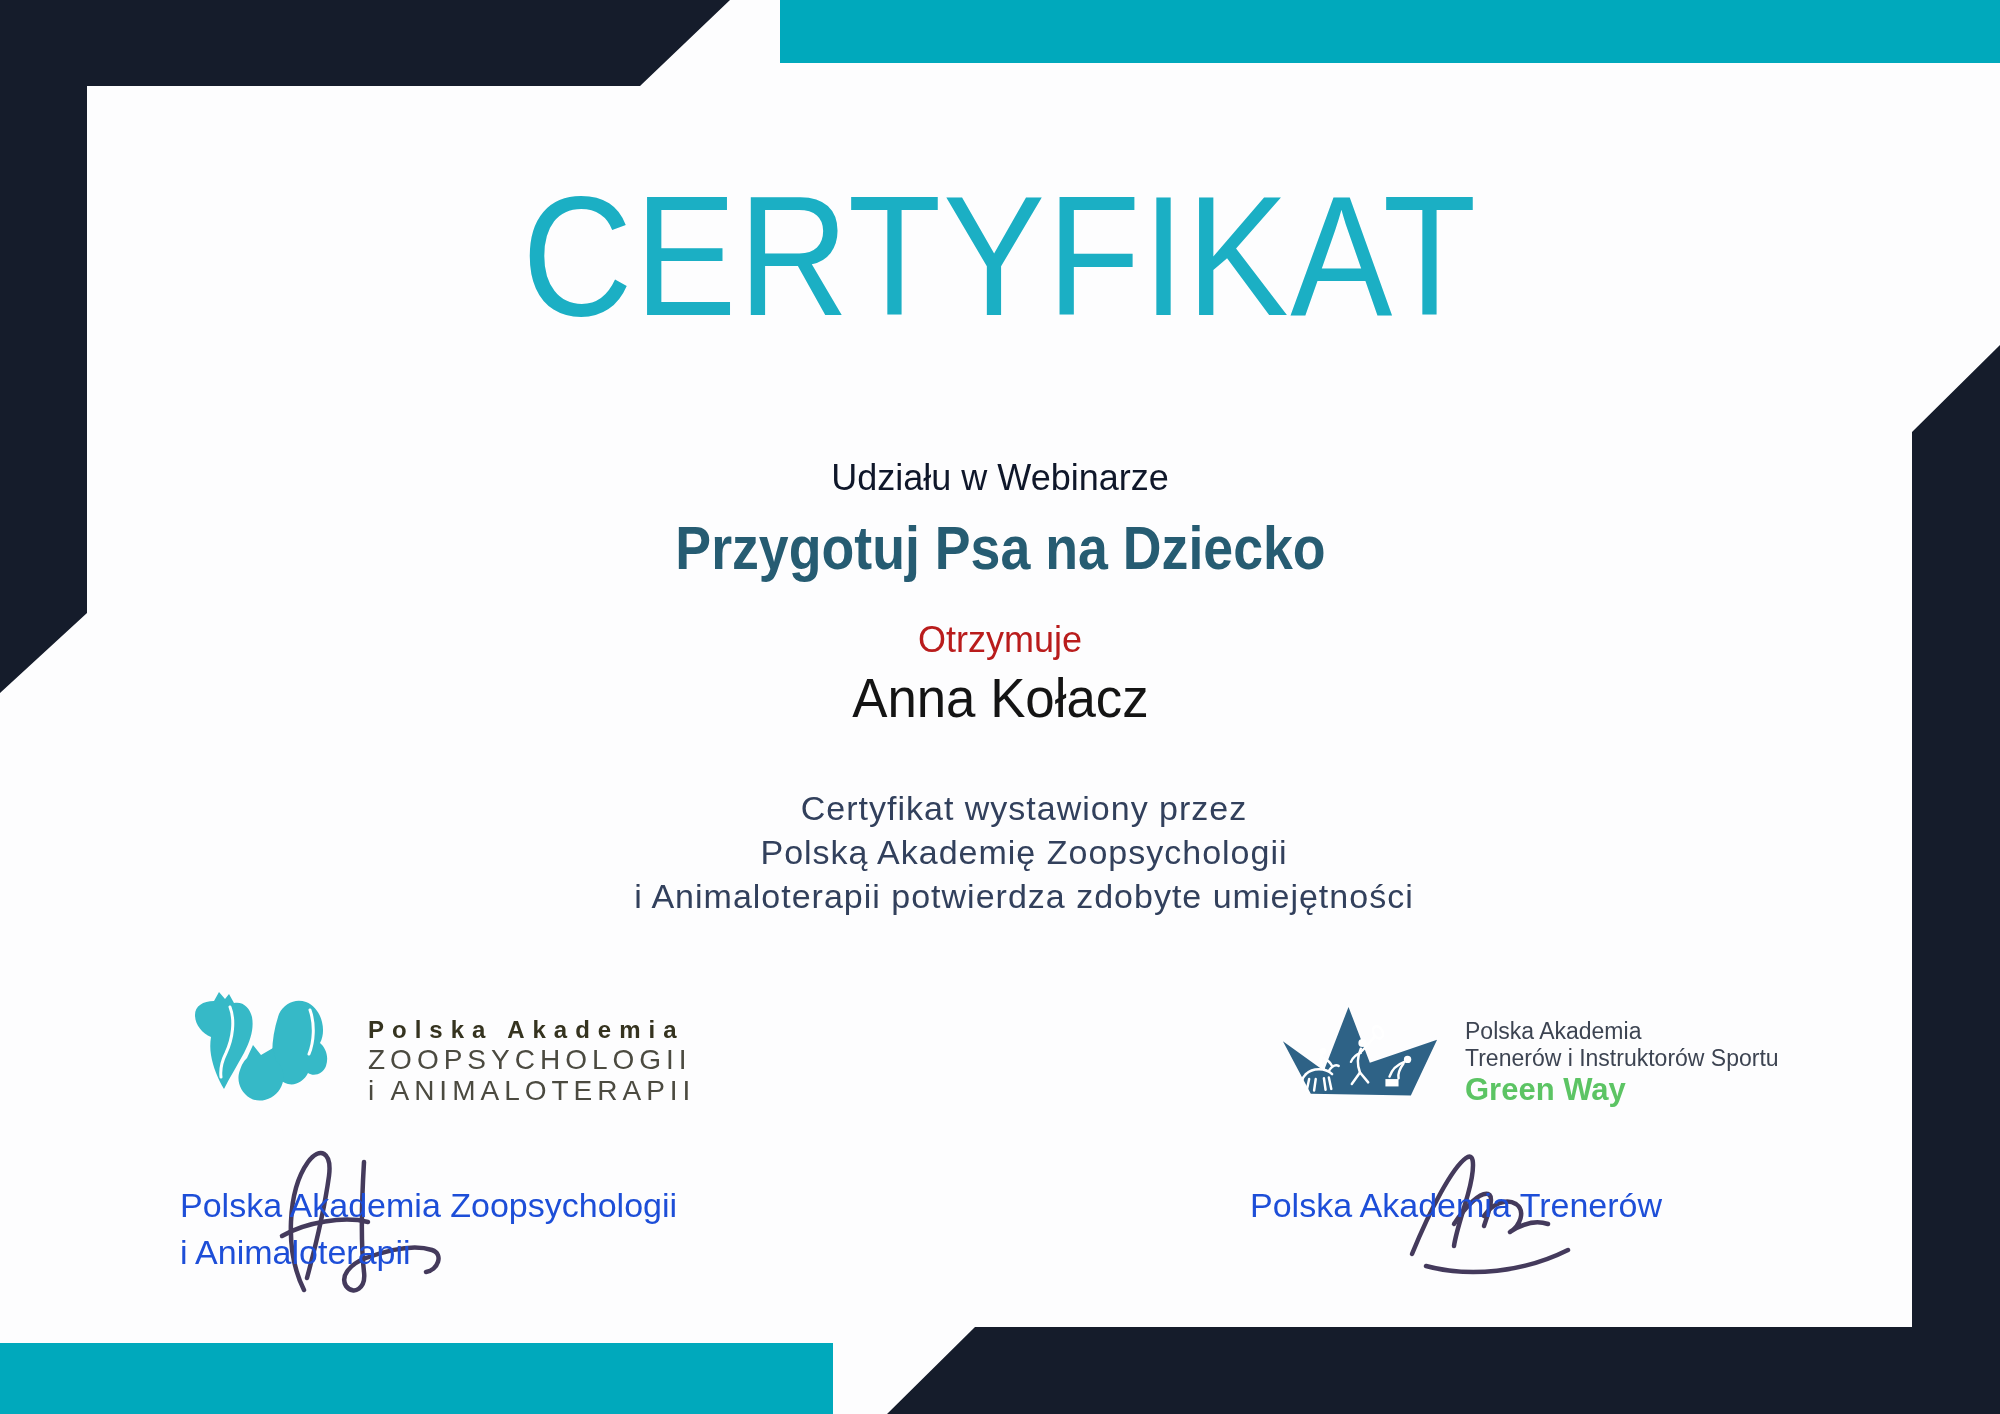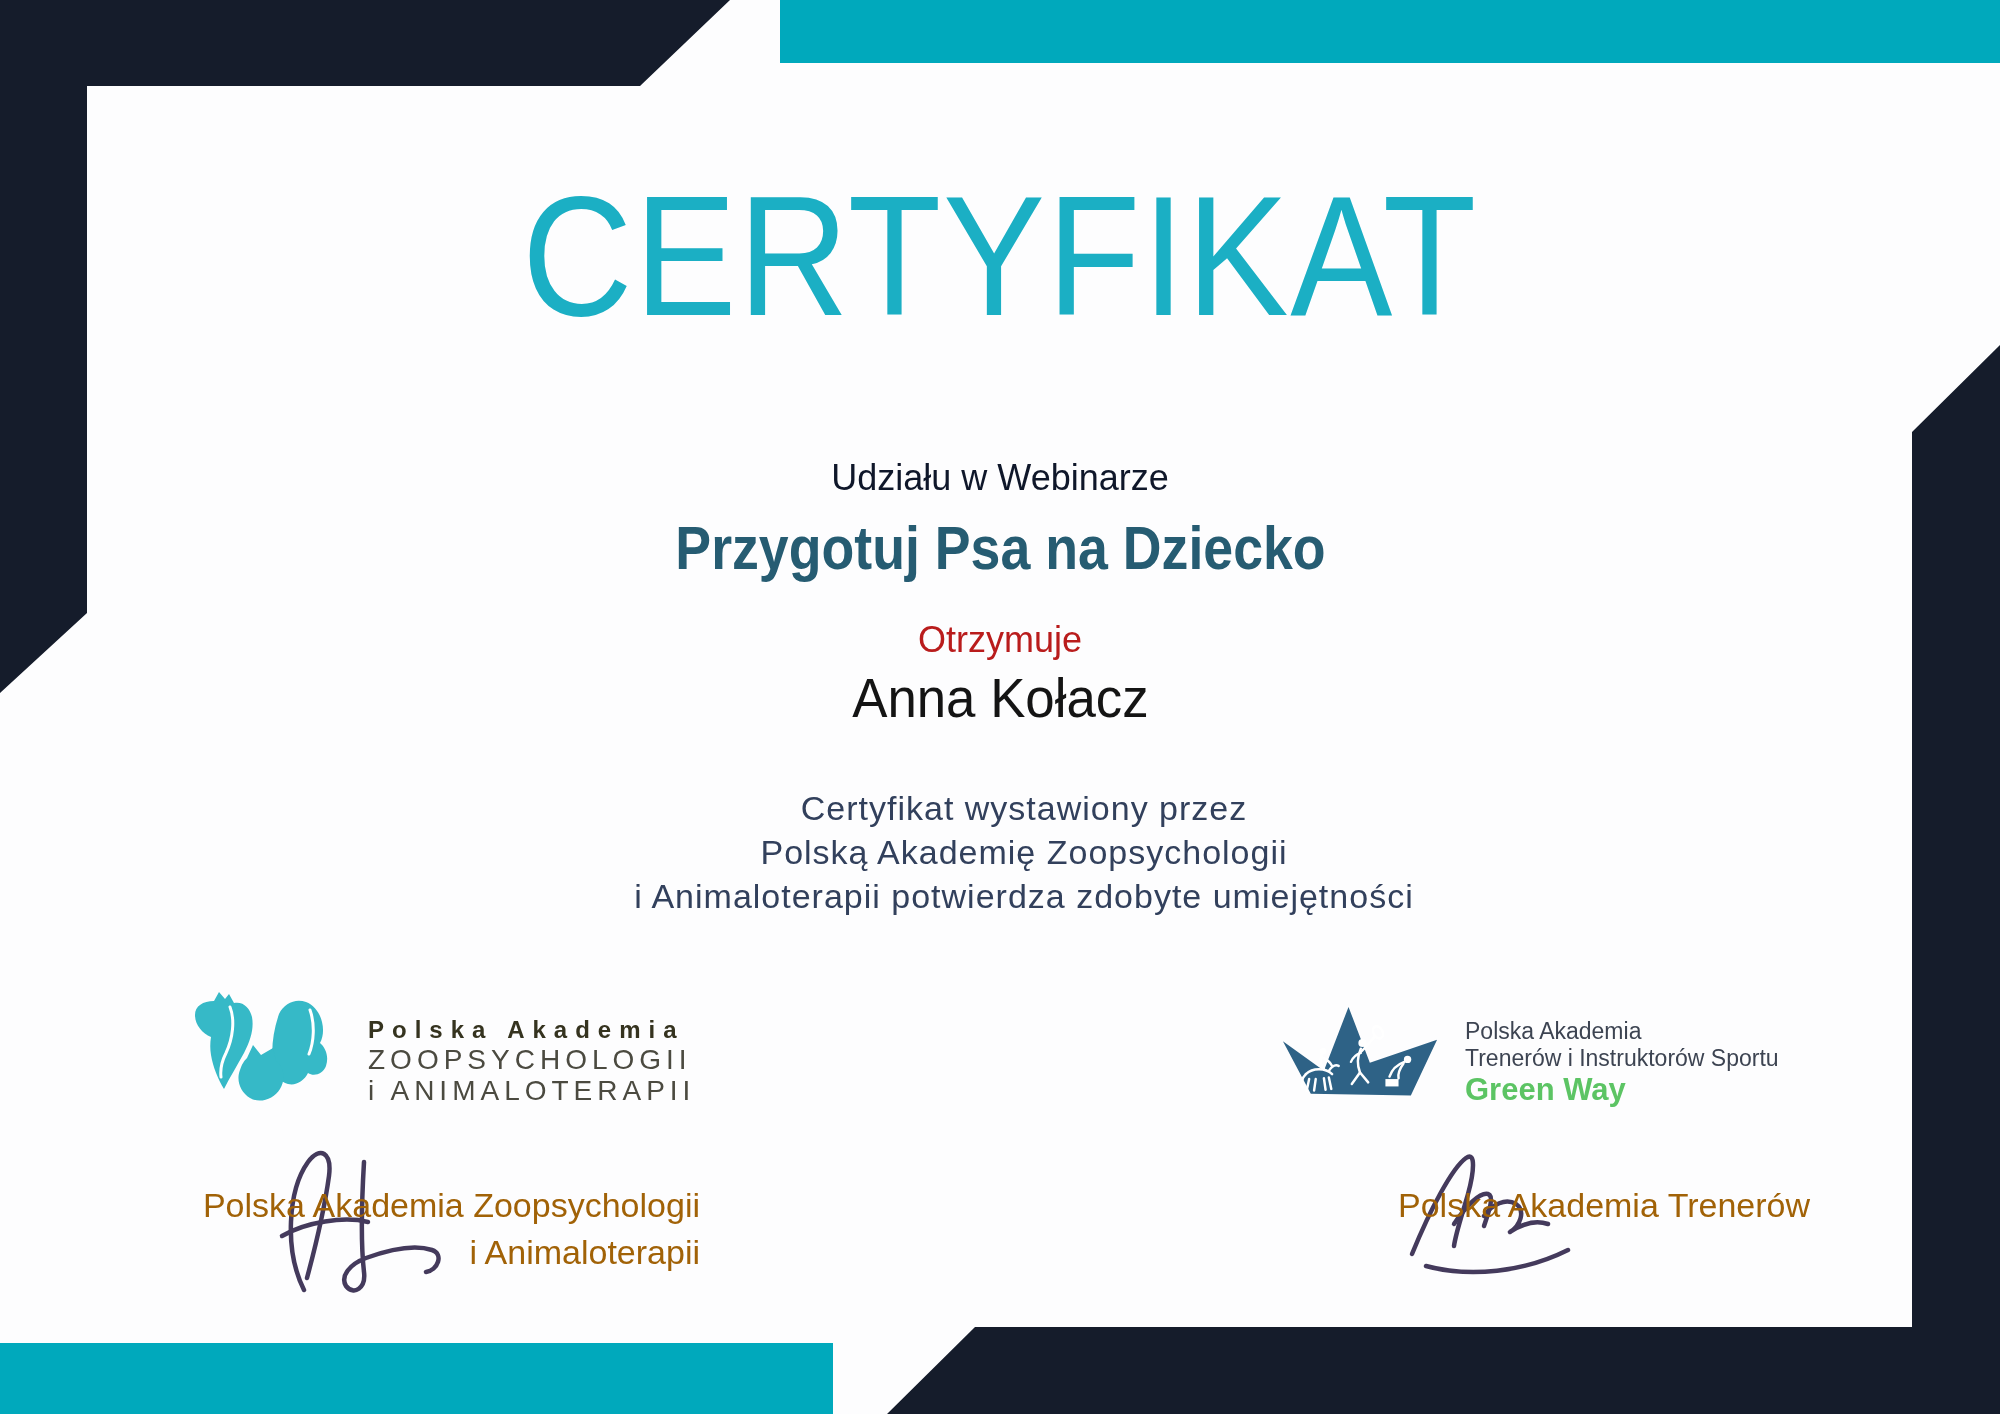--- a/index.html
+++ b/index.html
@@ -18,21 +18,21 @@
   #name{top:671px;font-size:55px;line-height:1;color:#141414;}
   #name .tscale{transform:scaleX(0.96);transform-origin:center;}
   #statement{top:786px;font-size:34px;line-height:44px;letter-spacing:1px;}
   .logoline{position:absolute;white-space:nowrap;line-height:1;}
   #llogo1{left:368px;top:1018px;font-size:24px;font-weight:bold;letter-spacing:8px;color:#35331f;}
   #llogo2{left:368px;top:1046px;font-size:28px;letter-spacing:5px;color:#4b4a40;}
   #llogo3{left:368px;top:1077px;font-size:28px;letter-spacing:5px;color:#4b4a40;}
   #rlogo1{left:1465px;top:1020px;font-size:23px;color:#3d4452;}
   #rlogo2{left:1465px;top:1047px;font-size:23px;color:#3d4452;}
   #rlogo3{left:1465px;top:1074px;font-size:31px;font-weight:bold;}
-  .footer{position:absolute;top:1182px;font-size:34px;line-height:47px;color:#a16207;text-align:right;}
+  .footer{position:absolute;top:1182px;font-size:34px;line-height:47px;color:#1d4ed8;text-align:left;}
   #footer-left{left:180px;width:520px;}
   #footer-right{left:1250px;width:560px;}
   svg.sig{position:absolute;}
   svg.sig path{fill:none;stroke-width:4.5px;stroke-linecap:round;stroke-linejoin:round;}
 </style>
 </head>
 <body>
 
 <div id="cert">
 

